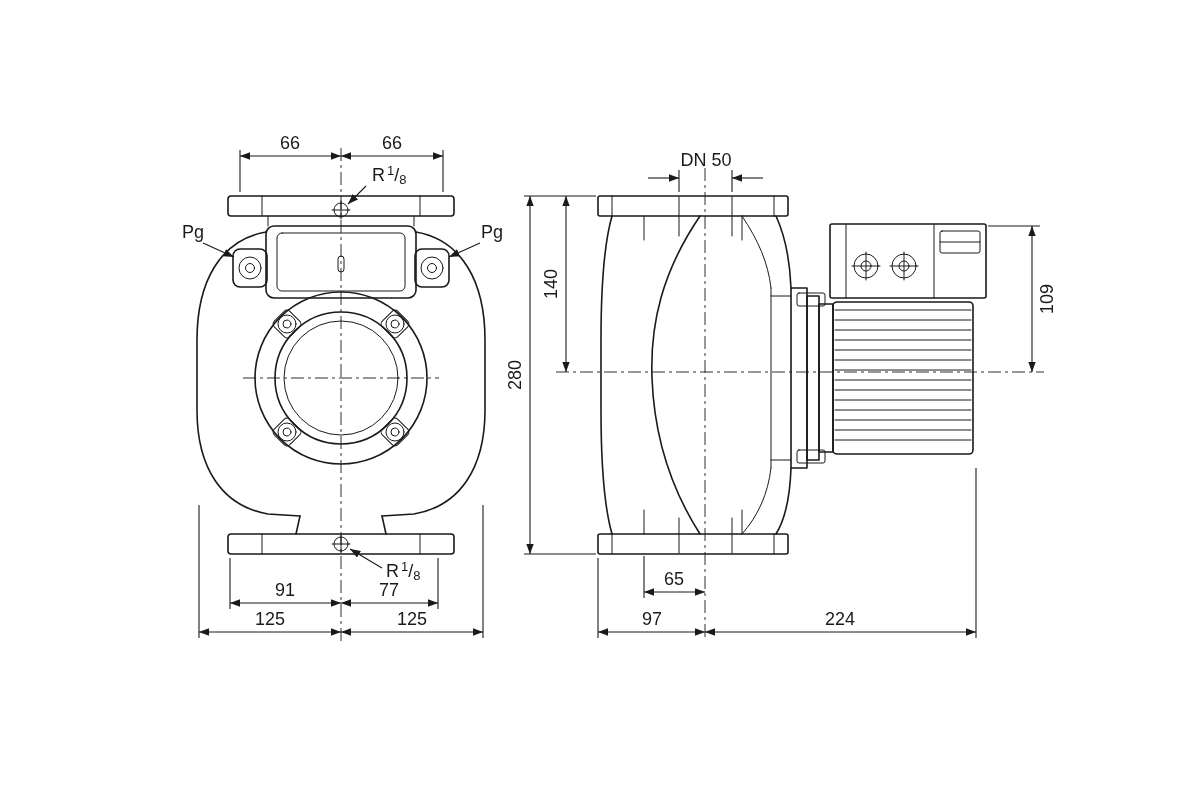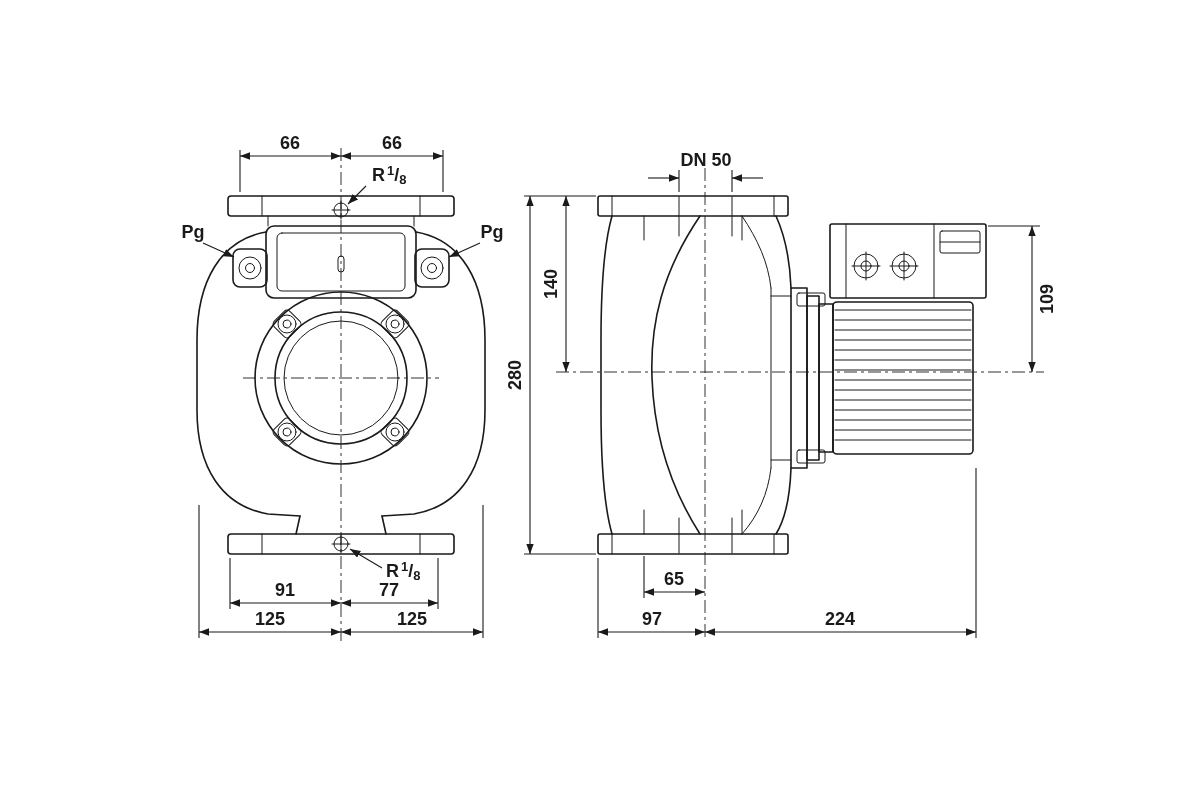--- a/index.html
+++ b/index.html
@@ -1,17 +1,17 @@
 <!DOCTYPE html>
 <html style="--line: #1a1a1a; --bg: #ffffff;"><head>
 <meta charset="utf-8">
 <style>
   :root{ --line:#1a1a1a; --bg:#ffffff; }
   html,body{margin:0;padding:0;background:var(--bg);}
-  #canvas{position:relative;width:1200px;height:792px;background:var(--bg);overflow:hidden;font-weight:bold;}
+  #canvas{position:relative;width:1200px;height:792px;background:var(--bg);overflow:hidden;}
   svg{display:block;}
   .obj{fill:none;stroke:var(--line);stroke-width:1.6;stroke-linejoin:round;stroke-linecap:round;}
   .thin{stroke-width:1;}
   .dim{fill:none;stroke:var(--line);stroke-width:1.1;}
   .cl{fill:none;stroke:var(--line);stroke-width:0.9;stroke-dasharray:13 4 3 4;}
   text{font-family:"Liberation Sans","DejaVu Sans",sans-serif;font-size:18px;fill:var(--line);}
   .sub{font-size:13px;}
 </style>
 </head>
 <body>

